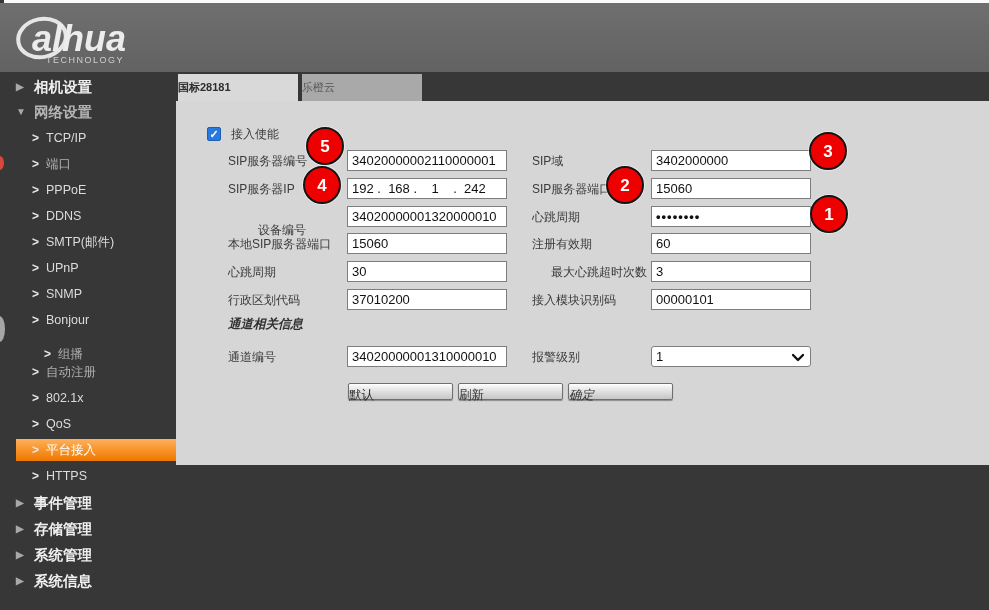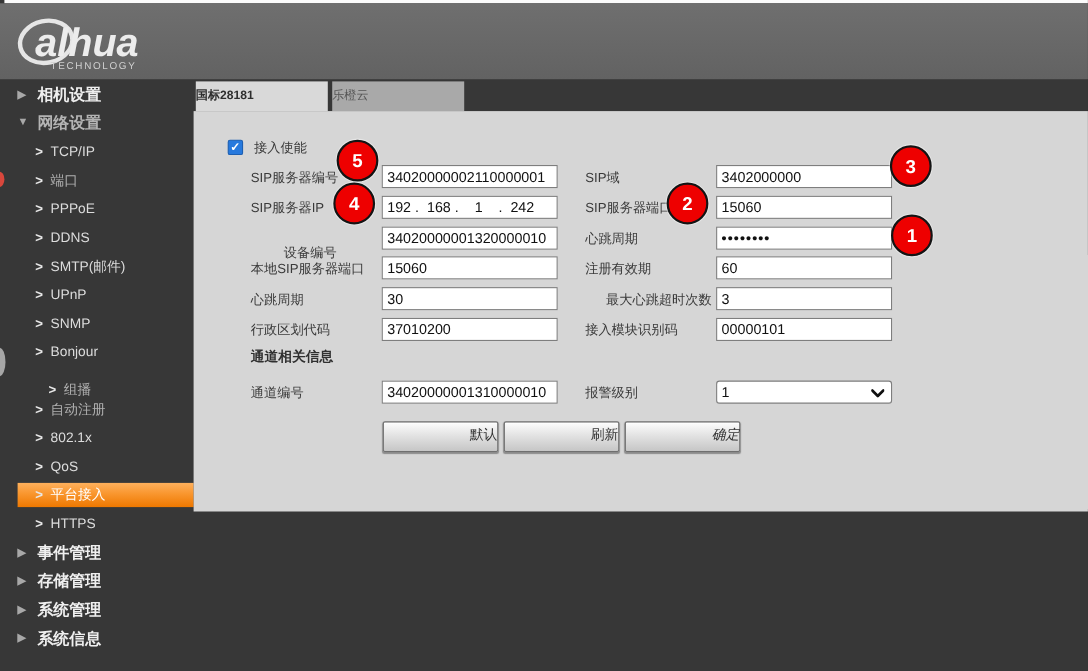--- a/index.html
+++ b/index.html
@@ -30,24 +30,24 @@
 
   
   .lbl { font-size:12px; color:#3a3a3a; height:16px; line-height:16px; white-space:nowrap; }
   .inp { width:160px; height:21px; border:1px solid #7e7e7e; background:#ffffff; color:#111;
          font-size:13px; font-family:"Liberation Sans",sans-serif; padding:0 4px; white-space:pre; }
   .inp.pwd { font-weight:bold; font-size:13px; letter-spacing:1px; }
   .sec-h { font-size:12.5px; font-weight:bold; color:#303030; }
   .selbox { width:160px; height:21px; border:1px solid #7e7e7e; border-radius:3px; background:#fff;
             font-size:13px; color:#111; line-height:19px; padding:0 4px; cursor:pointer; }
   .selbox svg { position:absolute; right:6px; top:6px; }
-  .btn { width:105px; height:28px; border:1px solid #6f6f6f; border-radius:2px; color:#333;
+  .btn { width:105px; height:17px; border:1px solid #6f6f6f; border-radius:2px; color:#333;
          background:linear-gradient(180deg,#fdfdfd 0%,#e3e3e3 45%,#c6c6c6 100%);
          box-shadow:inset 0 1px 0 #ffffff, 0 1px 1px rgba(0,0,0,.35);
-         font-size:12.5px; text-align:right; line-height:23px; cursor:pointer; }
+         font-size:12.5px; text-align:left; line-height:23px; cursor:pointer; }
 
   
   .cbx { width:14px; height:14px; background:#2779dd; border:1px solid #1d5fb2; border-radius:2px;
          color:#fff; font-size:11px; font-weight:bold; line-height:13px; text-align:center; cursor:pointer; }
 
   
   .anno { width:38px; height:38px; border:2px solid #141414; border-radius:50%; background:#ee0000;
           box-shadow:0 0 0 1px rgba(255,255,255,.4); color:#fff; font-weight:bold; font-size:17px;
           text-align:center; line-height:36px; z-index:20; }
 
@@ -122,21 +122,21 @@
 <input class="abs inp" style="left: 651px; top: 178px;" readonly="" value="15060">
 <div class="abs lbl" style="left:532px; top:209px;">心跳周期</div>
 <input class="abs inp pwd" style="left: 651px; top: 206px;" readonly="" value="••••••••">
 <div class="abs lbl" style="left:532px; top:236px;">注册有效期</div>
 <input class="abs inp" style="left: 651px; top: 233px;" readonly="" value="60">
 <div class="abs lbl" style="left:551px; top:264px;">最大心跳超时次数</div>
 <input class="abs inp" style="left: 651px; top: 261px;" readonly="" value="3">
 <div class="abs lbl" style="left:532px; top:292px;">接入模块识别码</div>
 <input class="abs inp" style="left: 651px; top: 289px;" readonly="" value="00000101">
 
-<div class="abs sec-h" style="left:228px; top:316px;">通道相关信息</div>
+<div class="abs sec-h" style="left:228px; top:316px;font-style:italic;">通道相关信息</div>
 <div class="abs lbl" style="left:228px; top:349px;">通道编号</div>
 <input class="abs inp" style="left: 347px; top: 346px;" readonly="" value="34020000001310000010">
 <div class="abs lbl" style="left:532px; top:349px;">报警级别</div>
 <div class="abs selbox" style="left:651px; top:346px;">
   <span>1</span>
   <svg width="12" height="9">
       <polyline points="1,2 6,7 11,2" fill="none" stroke="#111" stroke-width="2.4" stroke-linecap="round" stroke-linejoin="round"></polyline>
     </svg>
 </div>
 

